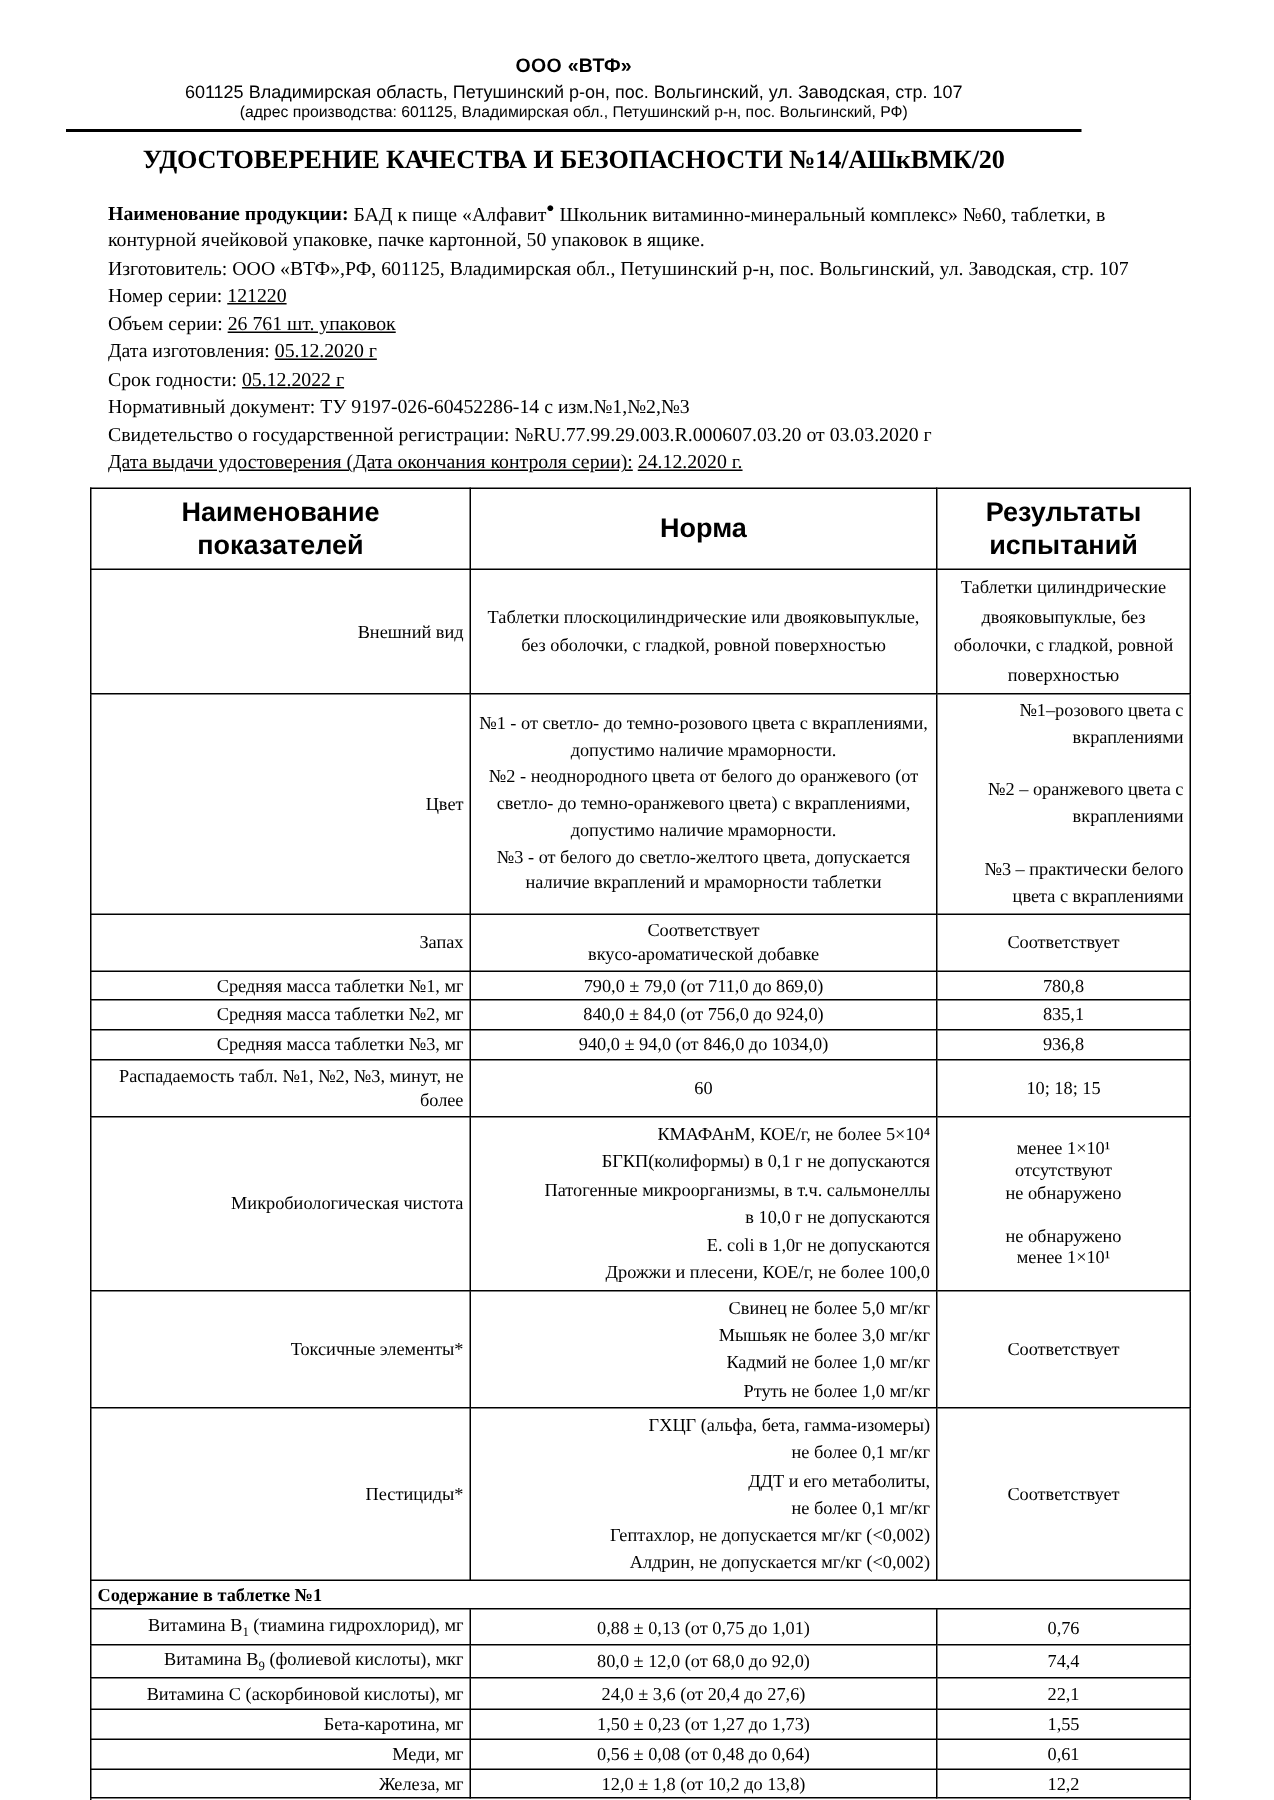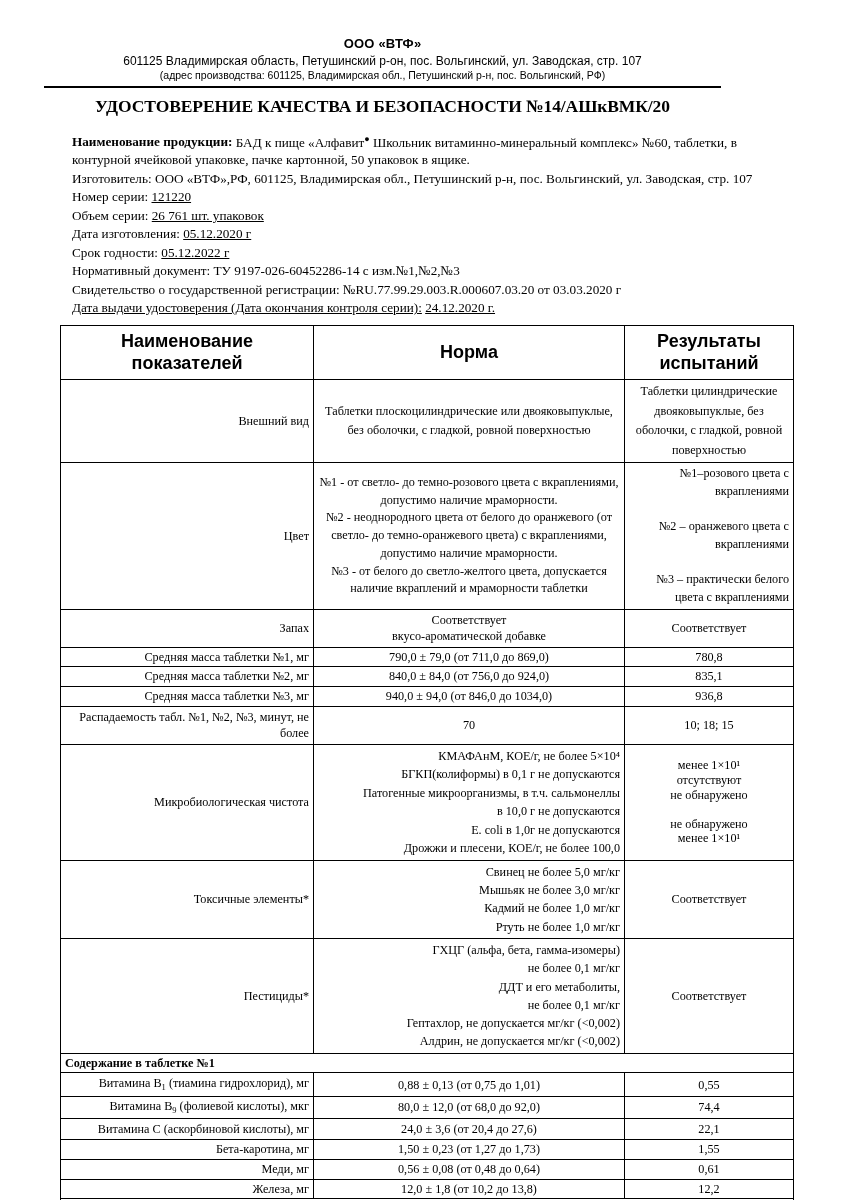--- a/index.html
+++ b/index.html
@@ -235,21 +235,21 @@
       </tr>
 
       <tr>
         <td class="c-left">Средняя масса таблетки №3, мг</td>
         <td class="c-center">940,0 ± 94,0 (от 846,0 до 1034,0)</td>
         <td class="c-center">936,8</td>
       </tr>
 
       <tr>
         <td class="c-left" style="line-height:1.35">Распадаемость табл. №1, №2, №3, минут, не более</td>
-        <td class="c-center">70</td>
+        <td class="c-center">60</td>
         <td class="c-center">10; 18; 15</td>
       </tr>
 
       <tr>
         <td class="c-left">Микробиологическая чистота</td>
         <td class="norm-stack lft" style="line-height:1.52">КМАФАнМ, КОЕ/г, не более          5×10⁴
 БГКП(колиформы) в 0,1 г     не допускаются
 Патогенные микроорганизмы, в т.ч. сальмонеллы
 в 10,0 г       не допускаются
 E. coli в 1,0г                    не допускаются
@@ -282,21 +282,21 @@
         <td class="c-center">Соответствует</td>
       </tr>
 
       <tr>
         <td class="span-head" colspan="3">Содержание в таблетке №1</td>
       </tr>
 
       <tr>
         <td class="c-left" style="line-height:1.35">Витамина В<sub>1</sub> (тиамина гидрохлорид), мг</td>
         <td class="c-center">0,88 ± 0,13 (от 0,75 до 1,01)</td>
-        <td class="c-center">0,55</td>
+        <td class="c-center">0,76</td>
       </tr>
 
       <tr>
         <td class="c-left">Витамина В<sub>9</sub> (фолиевой кислоты), мкг</td>
         <td class="c-center">80,0 ± 12,0 (от 68,0 до 92,0)</td>
         <td class="c-center">74,4</td>
       </tr>
 
       <tr>
         <td class="c-left" style="line-height:1.35">Витамина С (аскорбиновой кислоты), мг</td>

